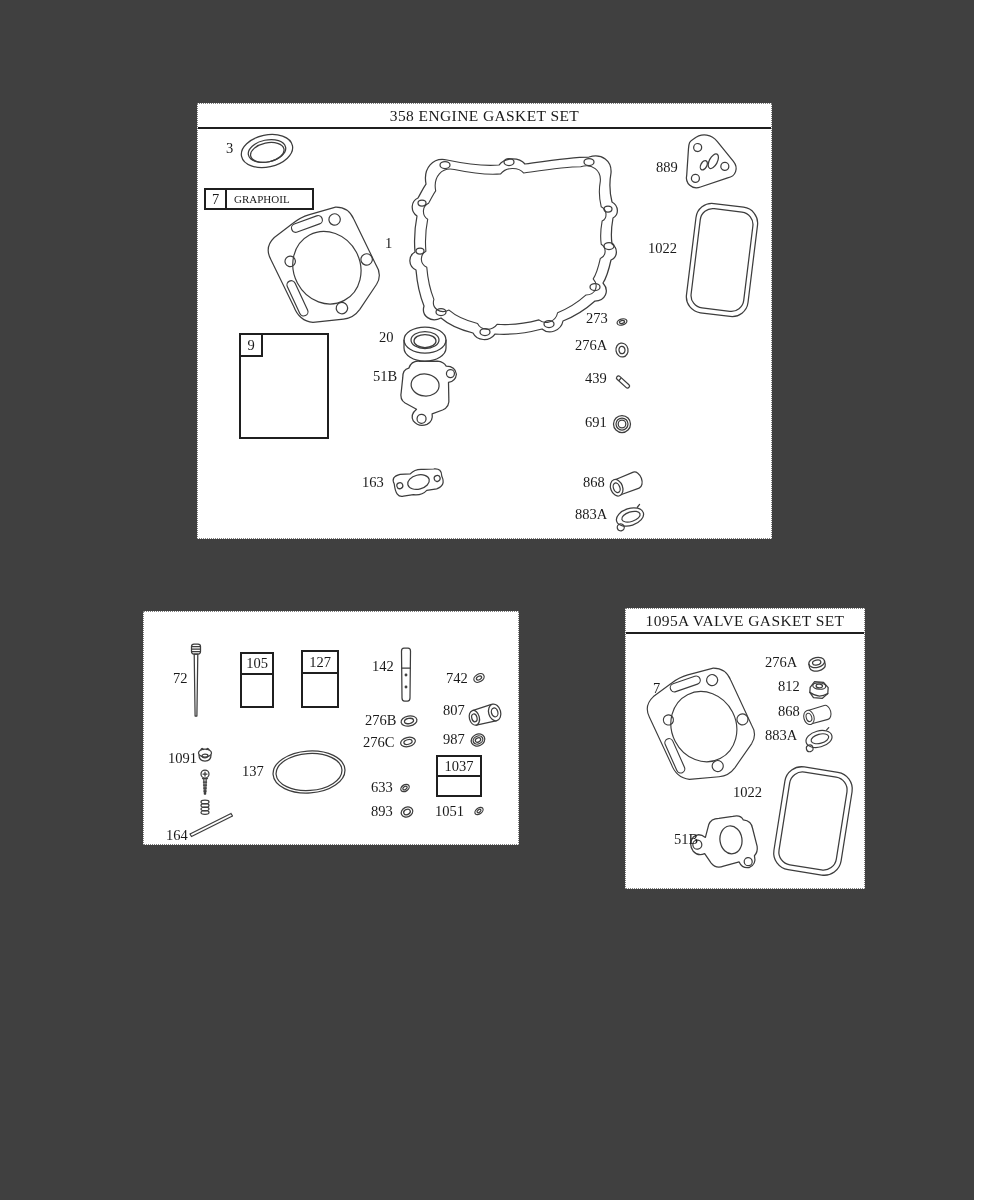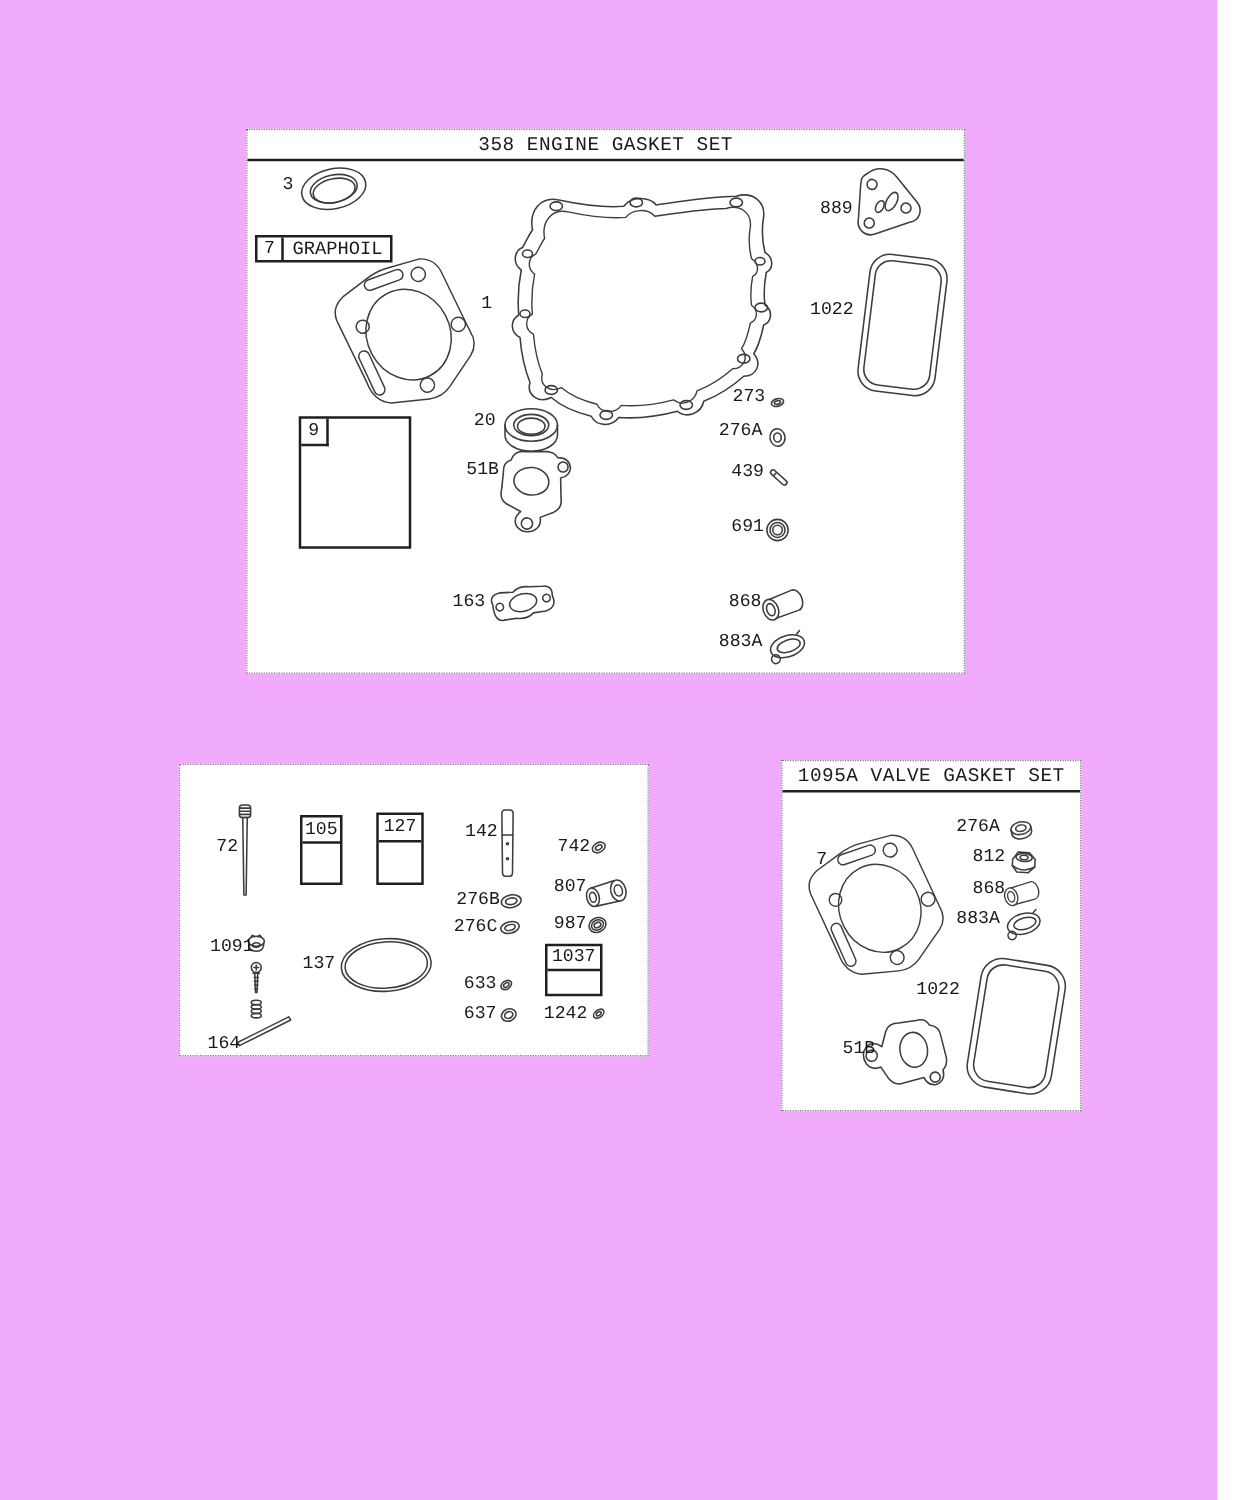--- a/index.html
+++ b/index.html
@@ -1,30 +1,30 @@
 <!DOCTYPE html>
 <html><head>
 <meta charset="utf-8">
 <style>
   html,body{margin:0;padding:0;background:#ffffff;}
-  #page{position:relative;width:974px;height:1200px;background:#f0abfc;overflow:hidden;
-        font-family:Liberation Mono, monospace;color:#1a1a1a;}
+  #page{position:relative;width:974px;height:1200px;background:#404040;overflow:hidden;
+        font-family:Liberation Serif, serif;color:#1a1a1a;}
   .panel{position:absolute;border:1px dotted #7e7e7e;background:#ffffff;}
   .panel-title{position:absolute;left:0;top:0;right:0;height:23px;border-bottom:2px solid #1f1f1f;
         display:flex;align-items:center;justify-content:center;
         font-size:15.5px;font-weight:500;letter-spacing:0.4px;white-space:nowrap;}
   .art{position:absolute;left:0;top:0;}
   .lbl{position:absolute;font-size:14.5px;line-height:15px;white-space:nowrap;}
   .kit-box{position:absolute;border:2px solid #1f1f1f;background:#fff;box-sizing:border-box;}
   .kit-box .cell{position:absolute;display:flex;align-items:center;justify-content:center;
         font-size:14.5px;box-sizing:border-box;}
   .cell-left{left:0;top:0;border-right:2px solid #1f1f1f;}
   .cell-top{left:0;top:0;right:0;border-bottom:2px solid #1f1f1f;}
   .cell-corner{left:0;top:0;border-right:2px solid #1f1f1f;border-bottom:2px solid #1f1f1f;}
-  .cell-text{position:absolute;display:flex;align-items:center;padding-left:7px;font-size:15px;}
+  .cell-text{position:absolute;display:flex;align-items:center;padding-left:7px;font-size:11px;}
   svg{display:block;}
   .ln{fill:none;stroke:#3d3d3d;stroke-width:1.25;stroke-linecap:round;stroke-linejoin:round;}
   .lnw{fill:#ffffff;stroke:#3d3d3d;stroke-width:1.25;stroke-linejoin:round;}
   .thick{fill:none;stroke:#2a2a2a;stroke-width:2.6;stroke-linejoin:round;}
 </style>
 </head>
 <body>
 
 <div id="page">
 
@@ -294,22 +294,22 @@
     <span class="lbl" style="left:29px;top:59px">72</span>
     <span class="lbl" style="left:228px;top:47px">142</span>
     <span class="lbl" style="left:302px;top:59px">742</span>
     <span class="lbl" style="left:299px;top:91px">807</span>
     <span class="lbl" style="left:221px;top:101px">276B</span>
     <span class="lbl" style="left:219px;top:123px">276C</span>
     <span class="lbl" style="left:299px;top:120px">987</span>
     <span class="lbl" style="left:24px;top:139px">1091</span>
     <span class="lbl" style="left:98px;top:152px">137</span>
     <span class="lbl" style="left:227px;top:168px">633</span>
-    <span class="lbl" style="left:227px;top:192px">637</span>
-    <span class="lbl" style="left:291px;top:192px">1242</span>
+    <span class="lbl" style="left:227px;top:192px">893</span>
+    <span class="lbl" style="left:291px;top:192px">1051</span>
     <span class="lbl" style="left:22px;top:216px">164</span>
   </section>
 
   <section class="panel" style="left:625px;top:608px;width:238px;height:279px">
     <div class="panel-title">1095A VALVE GASKET SET</div>
 
     <svg class="art" width="238" height="279" viewBox="0 0 238 279">
 
       <g class="ln" transform="translate(77,116) rotate(-27) scale(0.92)">
         <path d="M -34,-52 Q -48,-48 -48,-34 L -50,22 Q -52,38 -40,46 L -10,58 Q 0,62 10,57 L 38,42 Q 48,36 47,24 L 49,-30 Q 50,-44 38,-50 L 10,-56 Q 0,-58 -10,-56 Z"></path>

